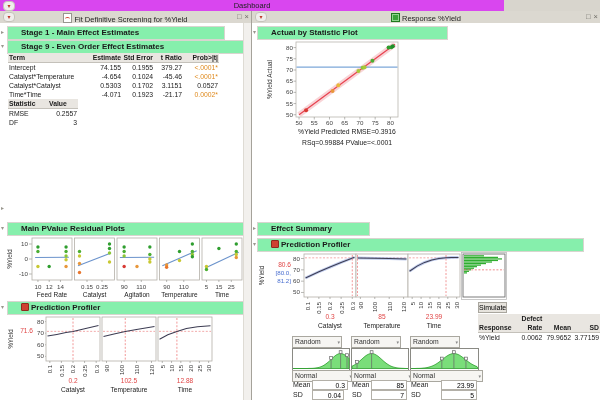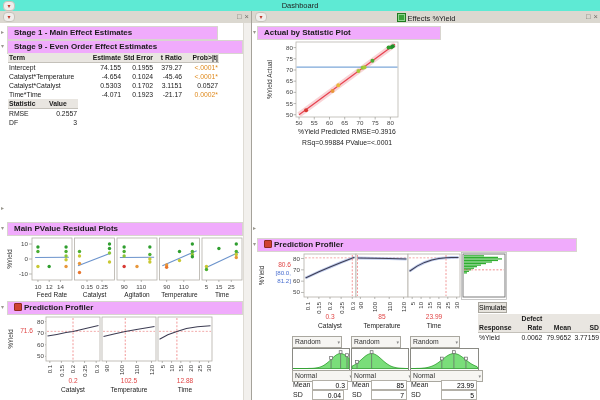--- a/index.html
+++ b/index.html
@@ -1,32 +1,32 @@
 <!DOCTYPE html>
 <html><head>
 <meta charset="utf-8">
 <style>
   html,body{margin:0;padding:0}
   .screen{position:relative;width:600px;height:400px;background:#d8d5cd;font-family:"Liberation Sans",sans-serif;font-size:7.5px;color:#1a1a1a;overflow:hidden}
-  .topbar{position:absolute;top:0;left:0;width:600px;height:11px;background:#5eead4;border-bottom:1px solid #c2bfb7}
+  .topbar{position:absolute;top:0;left:0;width:504px;height:11px;background:#d946ef;border-bottom:1px solid #c2bfb7}
   .topbar-title{position:absolute;left:0;right:0;top:1px;text-align:center;font-size:7.5px;color:#222}
   .rtbtn{position:absolute;width:10px;height:8px;background:#efeeec;border:1px solid #c6c3bb;border-radius:4px;text-align:center;line-height:7px;cursor:pointer}
   .rt{color:#c03a2b;font-size:6px;position:relative;top:-0.5px}
   .win{position:absolute;background:#fff}
   .win-left{top:11px;left:0;width:251px;height:389px}
   .win-right{top:11px;left:251px;width:349px;height:389px;border-left:1px solid #a5a29a;box-sizing:border-box}
   .wtitle{position:absolute;top:0;left:0;right:0;height:12px;background:#dbd8d0;border-bottom:1px solid #b5b2aa}
   .wtitle-label{position:absolute;left:0;right:0;top:2px;text-align:center;font-size:7.5px;color:#222;white-space:nowrap}
   .wctrl{position:absolute;right:2px;top:1px;color:#6e6c66;font-size:7.5px}
   .wctrl span{margin-left:3px;cursor:pointer}
   .wbody{position:absolute;top:12px;left:0;right:0;bottom:0;background:#fff;overflow:hidden}
   .doc-icon{display:inline-block;width:7px;height:8px;background:#fff;border:1px solid #98968f;vertical-align:-1px;margin-right:2px}
   .doc-curve{display:block;width:5px;height:3px;border-top:1px solid #d04030;border-radius:50%;margin:3px auto 0}
   .grn-icon{display:inline-block;width:7px;height:7px;background:#3aa33a;border:1px solid #1f7a1f;box-shadow:inset 0 0 0 1px #8fd48f;vertical-align:-1px;margin-right:2px}
-  .jheader{position:absolute;height:12px;background:#f0abfc;border:1px solid #d8d5cf;font-weight:bold;font-size:8px;line-height:11px;padding-left:6px;white-space:nowrap;box-sizing:content-box;cursor:pointer}
+  .jheader{position:absolute;height:12px;background:#86efac;border:1px solid #d8d5cf;font-weight:bold;font-size:8px;line-height:11px;padding-left:13px;white-space:nowrap;box-sizing:content-box;cursor:pointer}
   .jheader2{height:22px;line-height:10px;padding-top:1px}
   .disc{position:absolute;color:#9a988f;font-size:6px;cursor:pointer}
   .redicon{display:inline-block;width:6px;height:6px;background:#cf4131;border:1px solid #8e2a1e;border-radius:1px;vertical-align:-1px;margin-right:2px}
   table.jtable{position:absolute;border-collapse:collapse;font-size:6.8px}
   .jtable th,.jtable td{padding:0 1px;height:9px;line-height:9px;white-space:nowrap;font-size:6.8px}
   .jtable th{font-weight:bold;background:#e9e6e1;border-bottom:1px solid #c4c1ba;text-align:left}
   .jtable .num{text-align:right}
   .jtable .hdr td{font-weight:bold;background:#e9e6e1}
   .jtable tr.hdr2 td{border-bottom:1px solid #c4c1ba}
   .sig{color:#df8a1e}
@@ -45,20 +45,21 @@
 <div class="screen">
 
   <div class="topbar">
     <span class="rtbtn" style="left:3px;top:1px"><span class="rt">▾</span></span>
     <span class="topbar-title">Dashboard</span>
   </div>
 
   <div class="win win-left">
     <div class="wtitle">
       <span class="rtbtn" style="left:3px;top:1px"><span class="rt">▾</span></span>
+      <span class="wtitle-label"><span class="doc-icon"><span class="doc-curve"></span></span><span>Fit Definitive Screening for %Yield</span></span>
       <span class="wctrl"><span>□</span><span>×</span></span>
     </div>
     <div class="wbody">
 
       <span class="disc" style="left:1px;top:5px">▸</span>
       <div class="jheader" style="left:7px;top:3px;width:203px"><span>Stage 1 - Main Effect Estimates</span></div>
 
       <span class="disc" style="left:1px;top:19px">▾</span>
       <div class="jheader" style="left:7px;top:17px;width:228px"><span>Stage 9 - Even Order Effect Estimates</span></div>
 
@@ -278,21 +279,21 @@
           <text x="185" y="79" font-size="6.6" fill="#222" text-anchor="middle" font-family="Liberation Sans, sans-serif">Time</text>
         </svg>
 
       <div class="scrollstrip"></div>
     </div>
   </div>
 
   <div class="win win-right">
     <div class="wtitle">
       <span class="rtbtn" style="left:3px;top:1px"><span class="rt">▾</span></span>
-      <span class="wtitle-label"><span class="grn-icon"></span><span>Effects %Yield</span></span>
+      <span class="wtitle-label"><span class="grn-icon"></span><span>Response %Yield</span></span>
       <span class="wctrl"><span>□</span><span>×</span></span>
     </div>
     <div class="wbody">
 
       <span class="disc" style="left:1px;top:5px">▾</span>
       <div class="jheader" style="left:5px;top:3px;width:176px"><span>Actual by Statistic Plot</span></div>
 
       <svg class="chart" style="left:8px;top:16px" width="180" height="128">
           <rect x="36" y="3" width="102" height="75" fill="#fff" stroke="#b9b6af" stroke-width="0.8"></rect>
           <line x1="39.04477611940298" y1="75.76119402985074" x2="134.95522388059703" y2="5.238805970149258" stroke="#f5b8bd" stroke-width="5.5" opacity="0.6"></line>
@@ -335,20 +336,21 @@
           <line x1="33.5" y1="19.7910447761194" x2="36" y2="19.7910447761194" stroke="#8a8a84" stroke-width="0.6"></line>
           <text x="33" y="21.7910447761194" font-size="6.2" fill="#444" text-anchor="end" font-family="Liberation Sans, sans-serif">75</text>
           <line x1="33.5" y1="8.59701492537313" x2="36" y2="8.59701492537313" stroke="#8a8a84" stroke-width="0.6"></line>
           <text x="33" y="10.59701492537313" font-size="6.2" fill="#444" text-anchor="end" font-family="Liberation Sans, sans-serif">80</text>
           <text x="12" y="40.5" font-size="6.4" fill="#333" text-anchor="middle" font-family="Liberation Sans, sans-serif" transform="rotate(-90 12 40.5)">%Yield Actual</text>
           <text x="87" y="95" font-size="6.8" fill="#222" text-anchor="middle" font-family="Liberation Sans, sans-serif">%Yield Predicted RMSE=0.3916</text>
           <text x="87" y="105.5" font-size="6.8" fill="#222" text-anchor="middle" font-family="Liberation Sans, sans-serif">RSq=0.99884 PValue=&lt;.0001</text>
         </svg>
 
       <span class="disc" style="left:1px;top:201px">▸</span>
+      <div class="jheader" style="left:5px;top:199px;width:98px"><span>Effect Summary</span></div>
 
       <span class="disc" style="left:1px;top:217px">▾</span>
       <div class="jheader" style="left:5px;top:215px;width:312px"><span class="redicon"></span><span>Prediction Profiler</span></div>
 
       <svg class="chart" style="left:0;top:228px" width="349" height="82">
           <text x="12" y="24.5" font-size="6.4" fill="#333" text-anchor="middle" font-family="Liberation Sans, sans-serif" transform="rotate(-90 12 24.5)">%Yield</text>
           <text x="39" y="15.847368421052636" font-size="6.6" fill="#e04646" text-anchor="end" font-family="Liberation Sans, sans-serif">80.6</text>
           <text x="39" y="23.847368421052636" font-size="6.2" fill="#4a6fd0" text-anchor="end" font-family="Liberation Sans, sans-serif">[80.0,</text>
           <text x="39" y="31.847368421052636" font-size="6.2" fill="#4a6fd0" text-anchor="end" font-family="Liberation Sans, sans-serif">81.2]</text>
           <line x1="49" y1="7.526315789473685" x2="52" y2="7.526315789473685" stroke="#8a8a84" stroke-width="0.6"></line>

